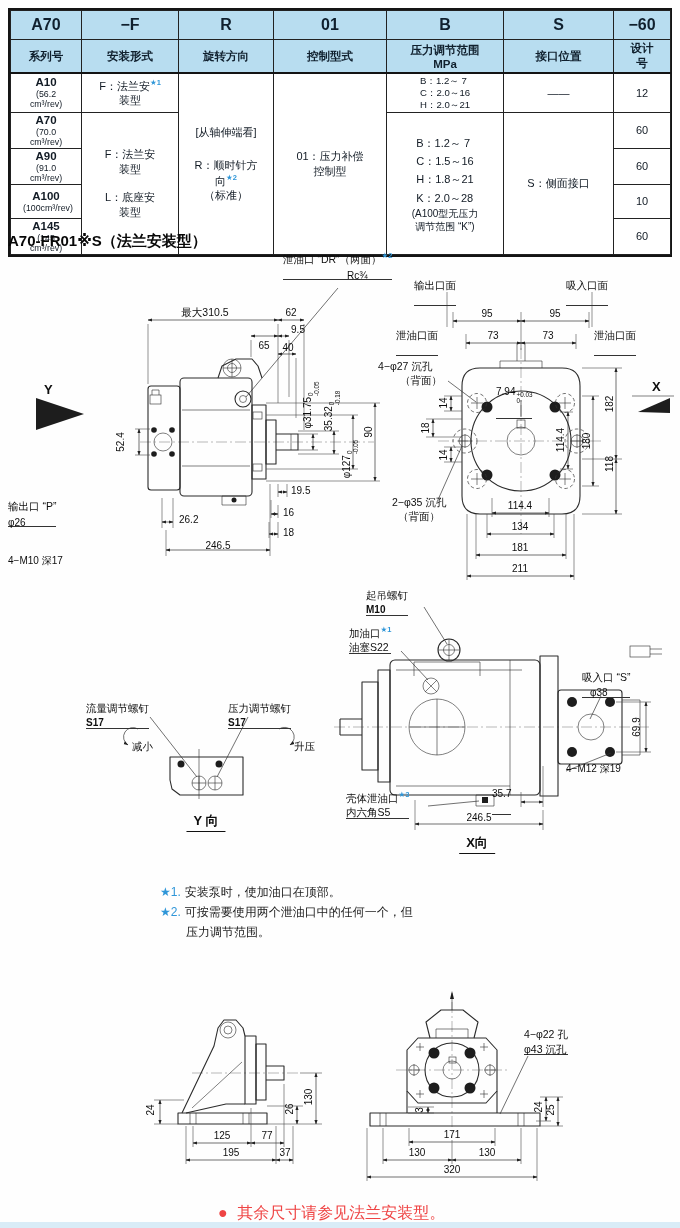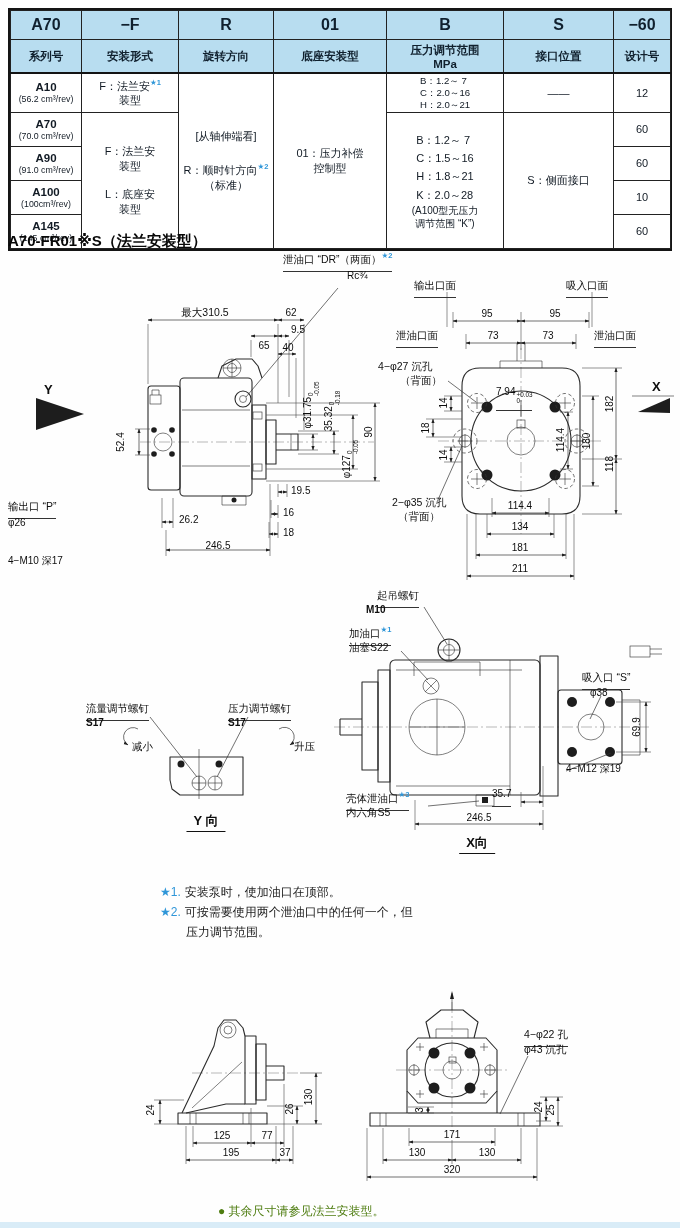--- a/index.html
+++ b/index.html
@@ -1,47 +1,47 @@
 <!DOCTYPE html>
 <html><head>
 <meta charset="utf-8">
 <style>
   html,body{margin:0;padding:0;background:#fff;}
   #page{position:relative;width:680px;height:1228px;background:#fefefe;overflow:hidden;
         font-family:"Liberation Sans","DejaVu Sans",sans-serif;color:#101010;}
   
   .tablewrap{position:absolute;left:8px;top:8px;width:664px;border:2px solid #141414;box-sizing:border-box;background:#fff;}
   table.spec{width:100%;border-collapse:collapse;table-layout:fixed;}
-  .spec td{border:1px solid #222;text-align:center;vertical-align:middle;padding:1px 2px;color:#111a24;}
+  .spec td{border:1px solid #222;text-align:center;vertical-align:middle;padding:1px 12px;color:#111a24;}
   .spec td.dt{border-left:1px dotted #555;}
   .spec tr.code td{background:#b8ddf0;font-weight:bold;font-size:16px;height:26px;color:#10202e;}
   .spec tr.lab td{background:#b8ddf0;font-weight:bold;font-size:11.5px;height:30px;border-bottom:2px solid #141414;color:#10202e;}
   .spec tr.data td{height:31px;font-size:11px;}
   .sname{font-weight:bold;font-size:11.5px;}
   .sdisp{font-size:8.8px;margin-top:1px;}
   .des{font-weight:normal;font-size:11.5px;}
   .mline{font-size:11px;line-height:1.35;} .gap14{height:14px;} .gap18{height:18px;}
   .pA10{font-size:9.6px;line-height:1.25;text-align:left;display:inline-block;}
   .pR{font-size:11px;line-height:1.65;text-align:left;display:inline-block;}
   .pN{font-size:10px;line-height:1.3;}
   .st{color:#2f96d8;font-size:7.5px;vertical-align:super;font-weight:bold;}
   
   .lb{position:absolute;font-size:10px;line-height:1.15;white-space:nowrap;color:#0e0e0e;z-index:3;}
   .cn{font-size:10.5px;}
   .c{transform:translateX(-50%);}
   .rot{transform:translate(-50%,-50%) rotate(-90deg);}
-  .ul{border-bottom:1px solid #333;padding-bottom:6px;}
+  .ul{border-bottom:1px solid #333;padding-bottom:14px;}
   .b{font-weight:bold;}
   .h{position:absolute;font-size:15px;font-weight:bold;color:#080808;z-index:3;}
   .vw{font-size:13px;font-weight:bold;border-bottom:1.4px solid #111;padding:0 7px 2px;}
   .note{position:absolute;font-size:12px;color:#1c1c1c;z-index:3;white-space:nowrap;}
   .nst{color:#2f96d8;margin-right:4px;}
   .tol{display:inline-flex;flex-direction:column;vertical-align:-2px;margin-left:1px;}
   .tol i{font-style:normal;font-size:6.3px;line-height:6px;}
-  .ftr{position:absolute;font-size:12px;color:#4d7c0f;z-index:3;}
+  .ftr{position:absolute;font-size:16px;color:#ef4444;z-index:3;font-family:Liberation Mono, monospace;}
   .bluebar{position:absolute;left:0;top:1222px;width:680px;height:6px;background:#d9ecf7;}
   
   svg.art{position:absolute;left:0;top:0;z-index:1;}
   .out{fill:none;stroke:#2b2b2b;stroke-width:1.1;stroke-linejoin:round;}
   .tn{fill:none;stroke:#2b2b2b;stroke-width:0.6;}
   .ext{fill:none;stroke:#4a4a4a;stroke-width:0.6;}
   .dim{stroke:#333;stroke-width:0.7;marker-start:url(#ar);marker-end:url(#ar);}
   .cl{fill:none;stroke:#8a8a8a;stroke-width:0.6;stroke-dasharray:11 3 2 3;}
   .dsh{fill:none;stroke:#333;stroke-width:0.7;stroke-dasharray:3.5 2.5;}
   .fl{fill:#1d1d1d;stroke:none;}
@@ -287,21 +287,21 @@
         <td>R</td>
         <td class="dt">01</td>
         <td class="dt">B</td>
         <td class="dt">S</td>
         <td>−60</td>
       </tr>
       <tr class="lab">
         <td>系列号</td>
         <td>安装形式</td>
         <td>旋转方向</td>
-        <td class="dt">底座安装型</td>
+        <td class="dt">控制型式</td>
         <td class="dt">
           <div>压力调节范围</div>
           <div>MPa</div>
         </td>
         <td class="dt">接口位置</td>
         <td>设计号</td>
       </tr>
       <tr class="data">
         <td>
           <div class="sname">A10</div>
@@ -440,21 +440,21 @@
   <span class="lb b" style="left:652px;top:380px;font-size:13px">X</span>
 
   <span class="lb cn ul" style="left:86px;top:702px">流量调节螺钉</span>
   <span class="lb b" style="left:86px;top:717px">S17</span>
   <span class="lb cn" style="left:132px;top:740px">减小</span>
   <span class="lb cn ul" style="left:228px;top:702px">压力调节螺钉</span>
   <span class="lb b" style="left:228px;top:717px">S17</span>
   <span class="lb cn" style="left:294px;top:740px">升压</span>
   <span class="lb vw c" style="left:206px;top:814px">Y 向</span>
 
-  <span class="lb cn ul" style="left:377px;top:589px">起吊螺钉</span>
+  <span class="lb cn ul" style="left:366px;top:589px">起吊螺钉</span>
   <span class="lb b" style="left:366px;top:604px">M10</span>
   <span class="lb cn ul" style="left:349px;top:626px"><span>加油口</span><sup class="st">★1</sup></span>
   <span class="lb cn" style="left:349px;top:641px">油塞S22</span>
   <span class="lb cn ul" style="left:582px;top:671px">吸入口 “S”</span>
   <span class="lb" style="left:590px;top:687px">φ38</span>
   <span class="lb rot" style="left:637px;top:727px">69.9</span>
   <span class="lb" style="left:566px;top:763px">4−M12 深19</span>
   <span class="lb ul" style="left:492px;top:788px">35.7</span>
   <span class="lb c" style="left:479px;top:812px">246.5</span>
   <span class="lb cn ul" style="left:346px;top:791px"><span>壳体泄油口</span><sup class="st">★3</sup></span>

